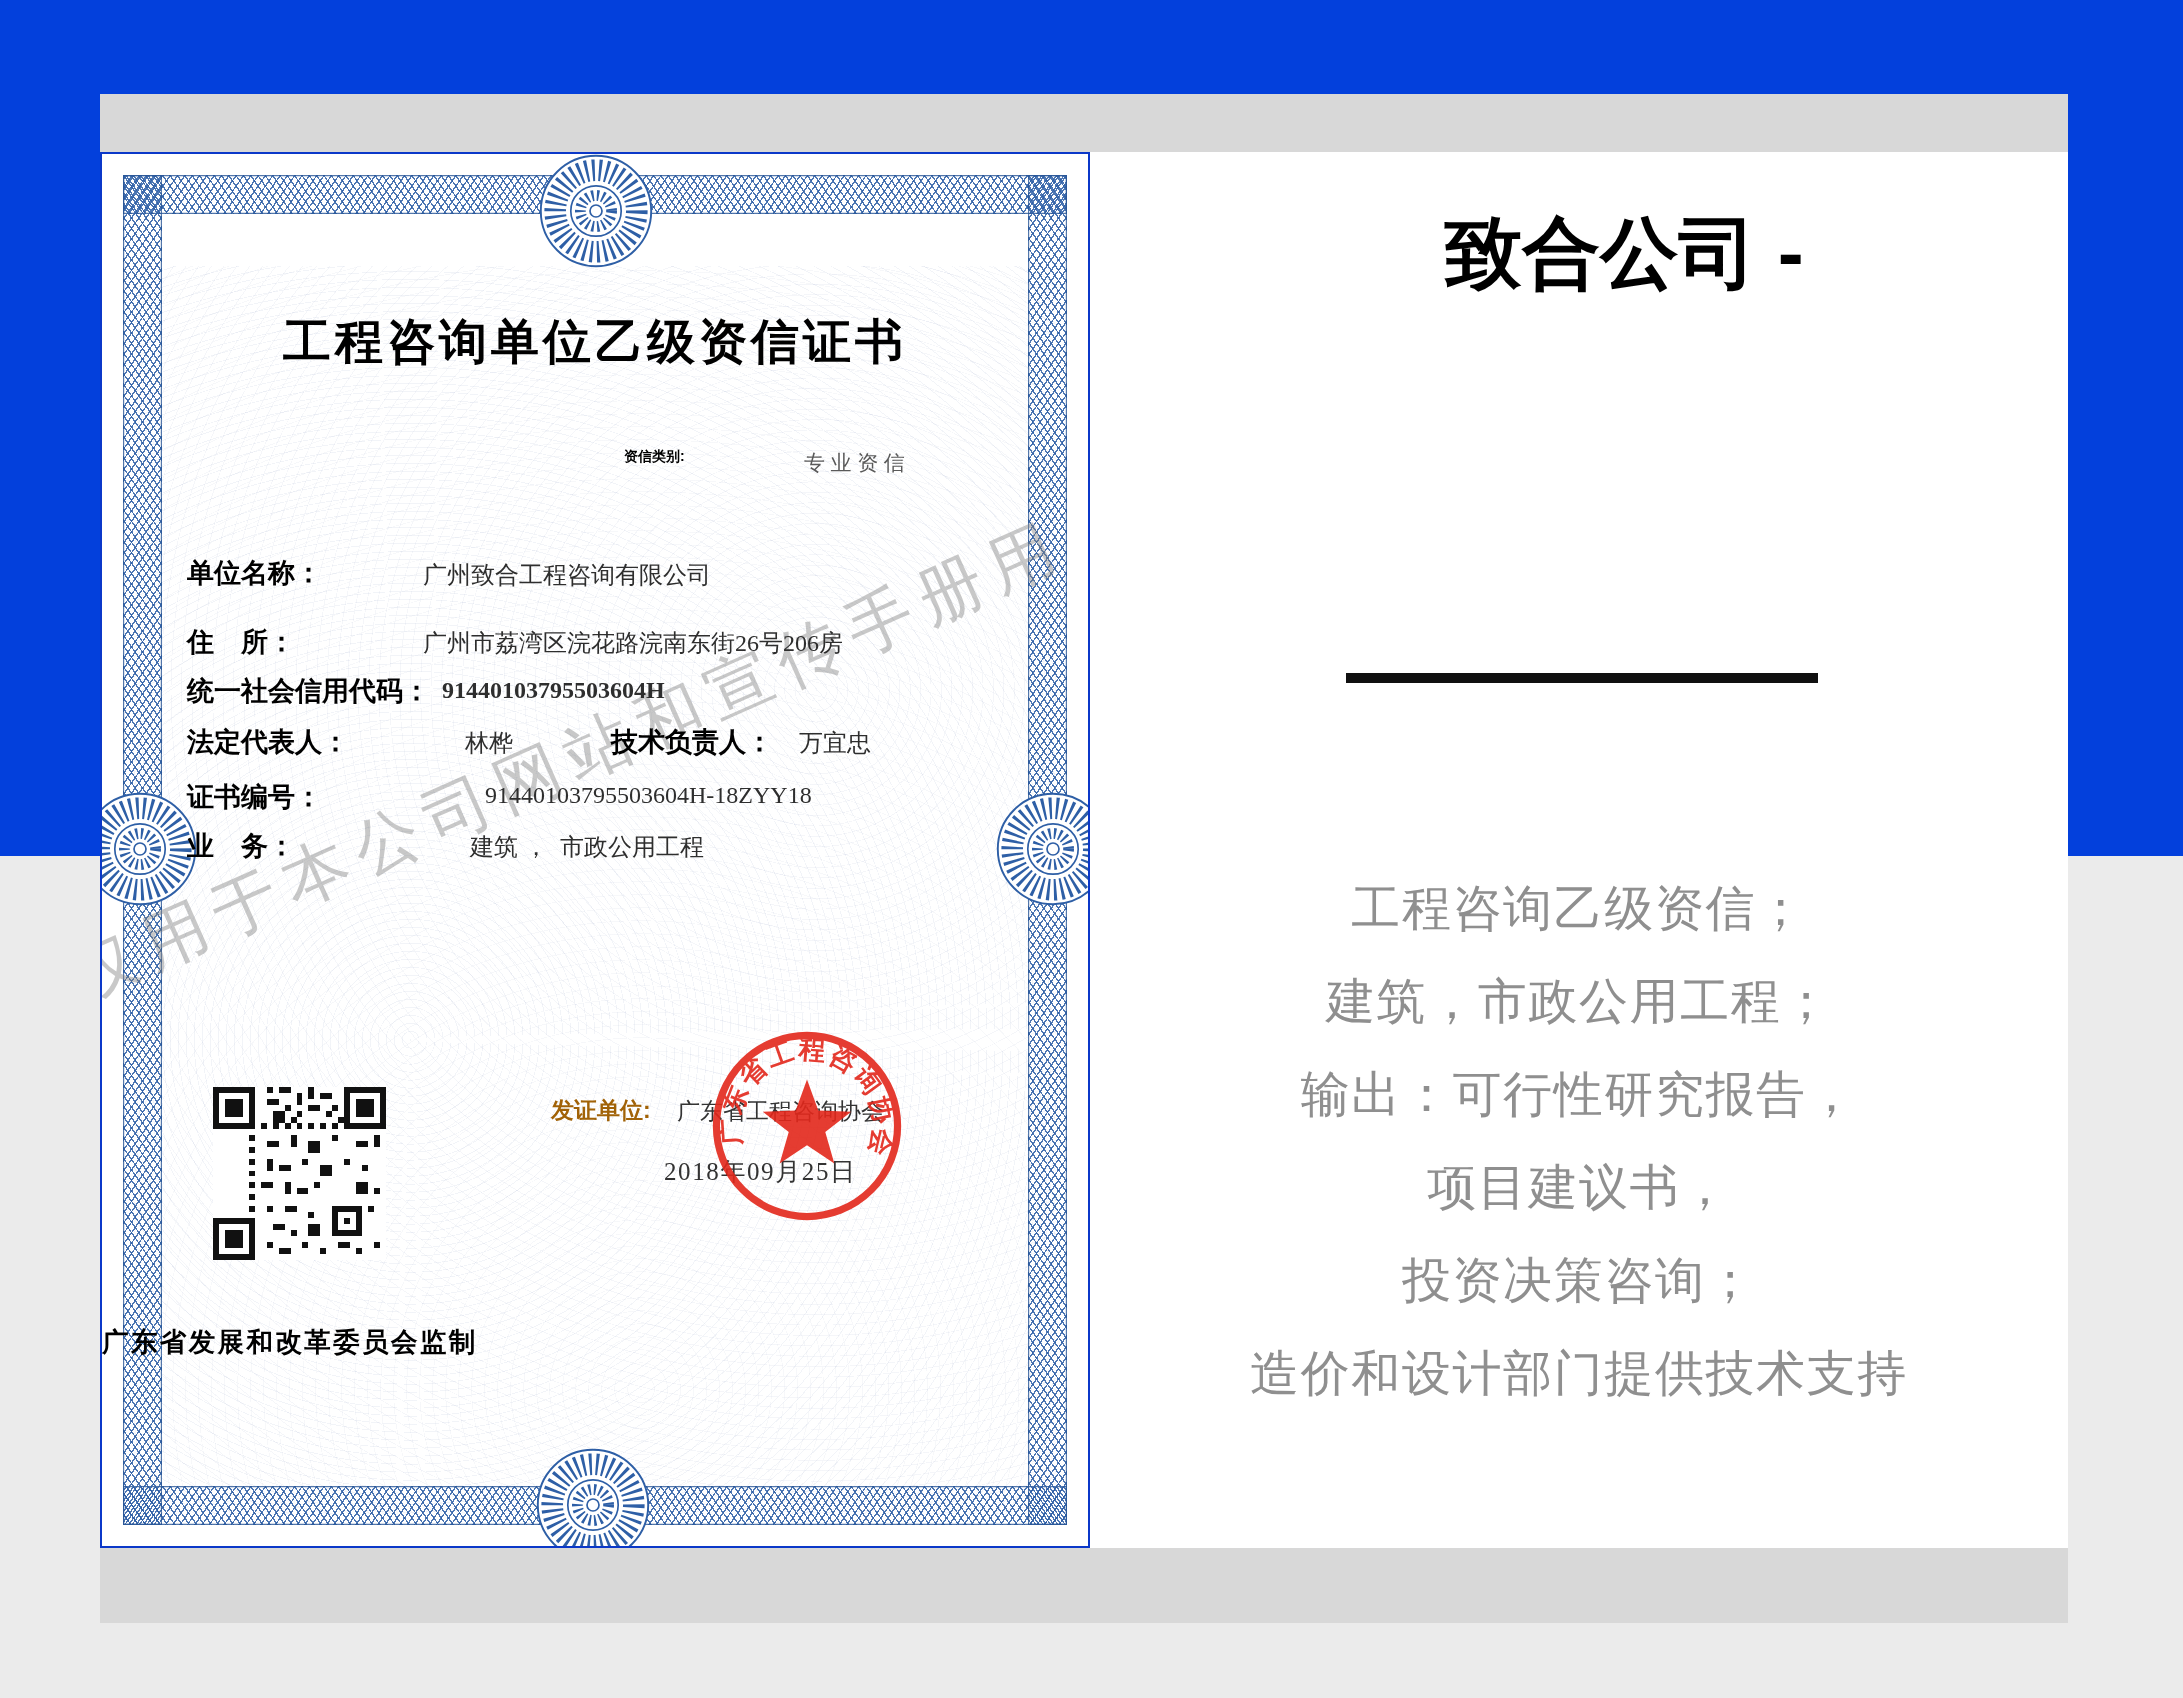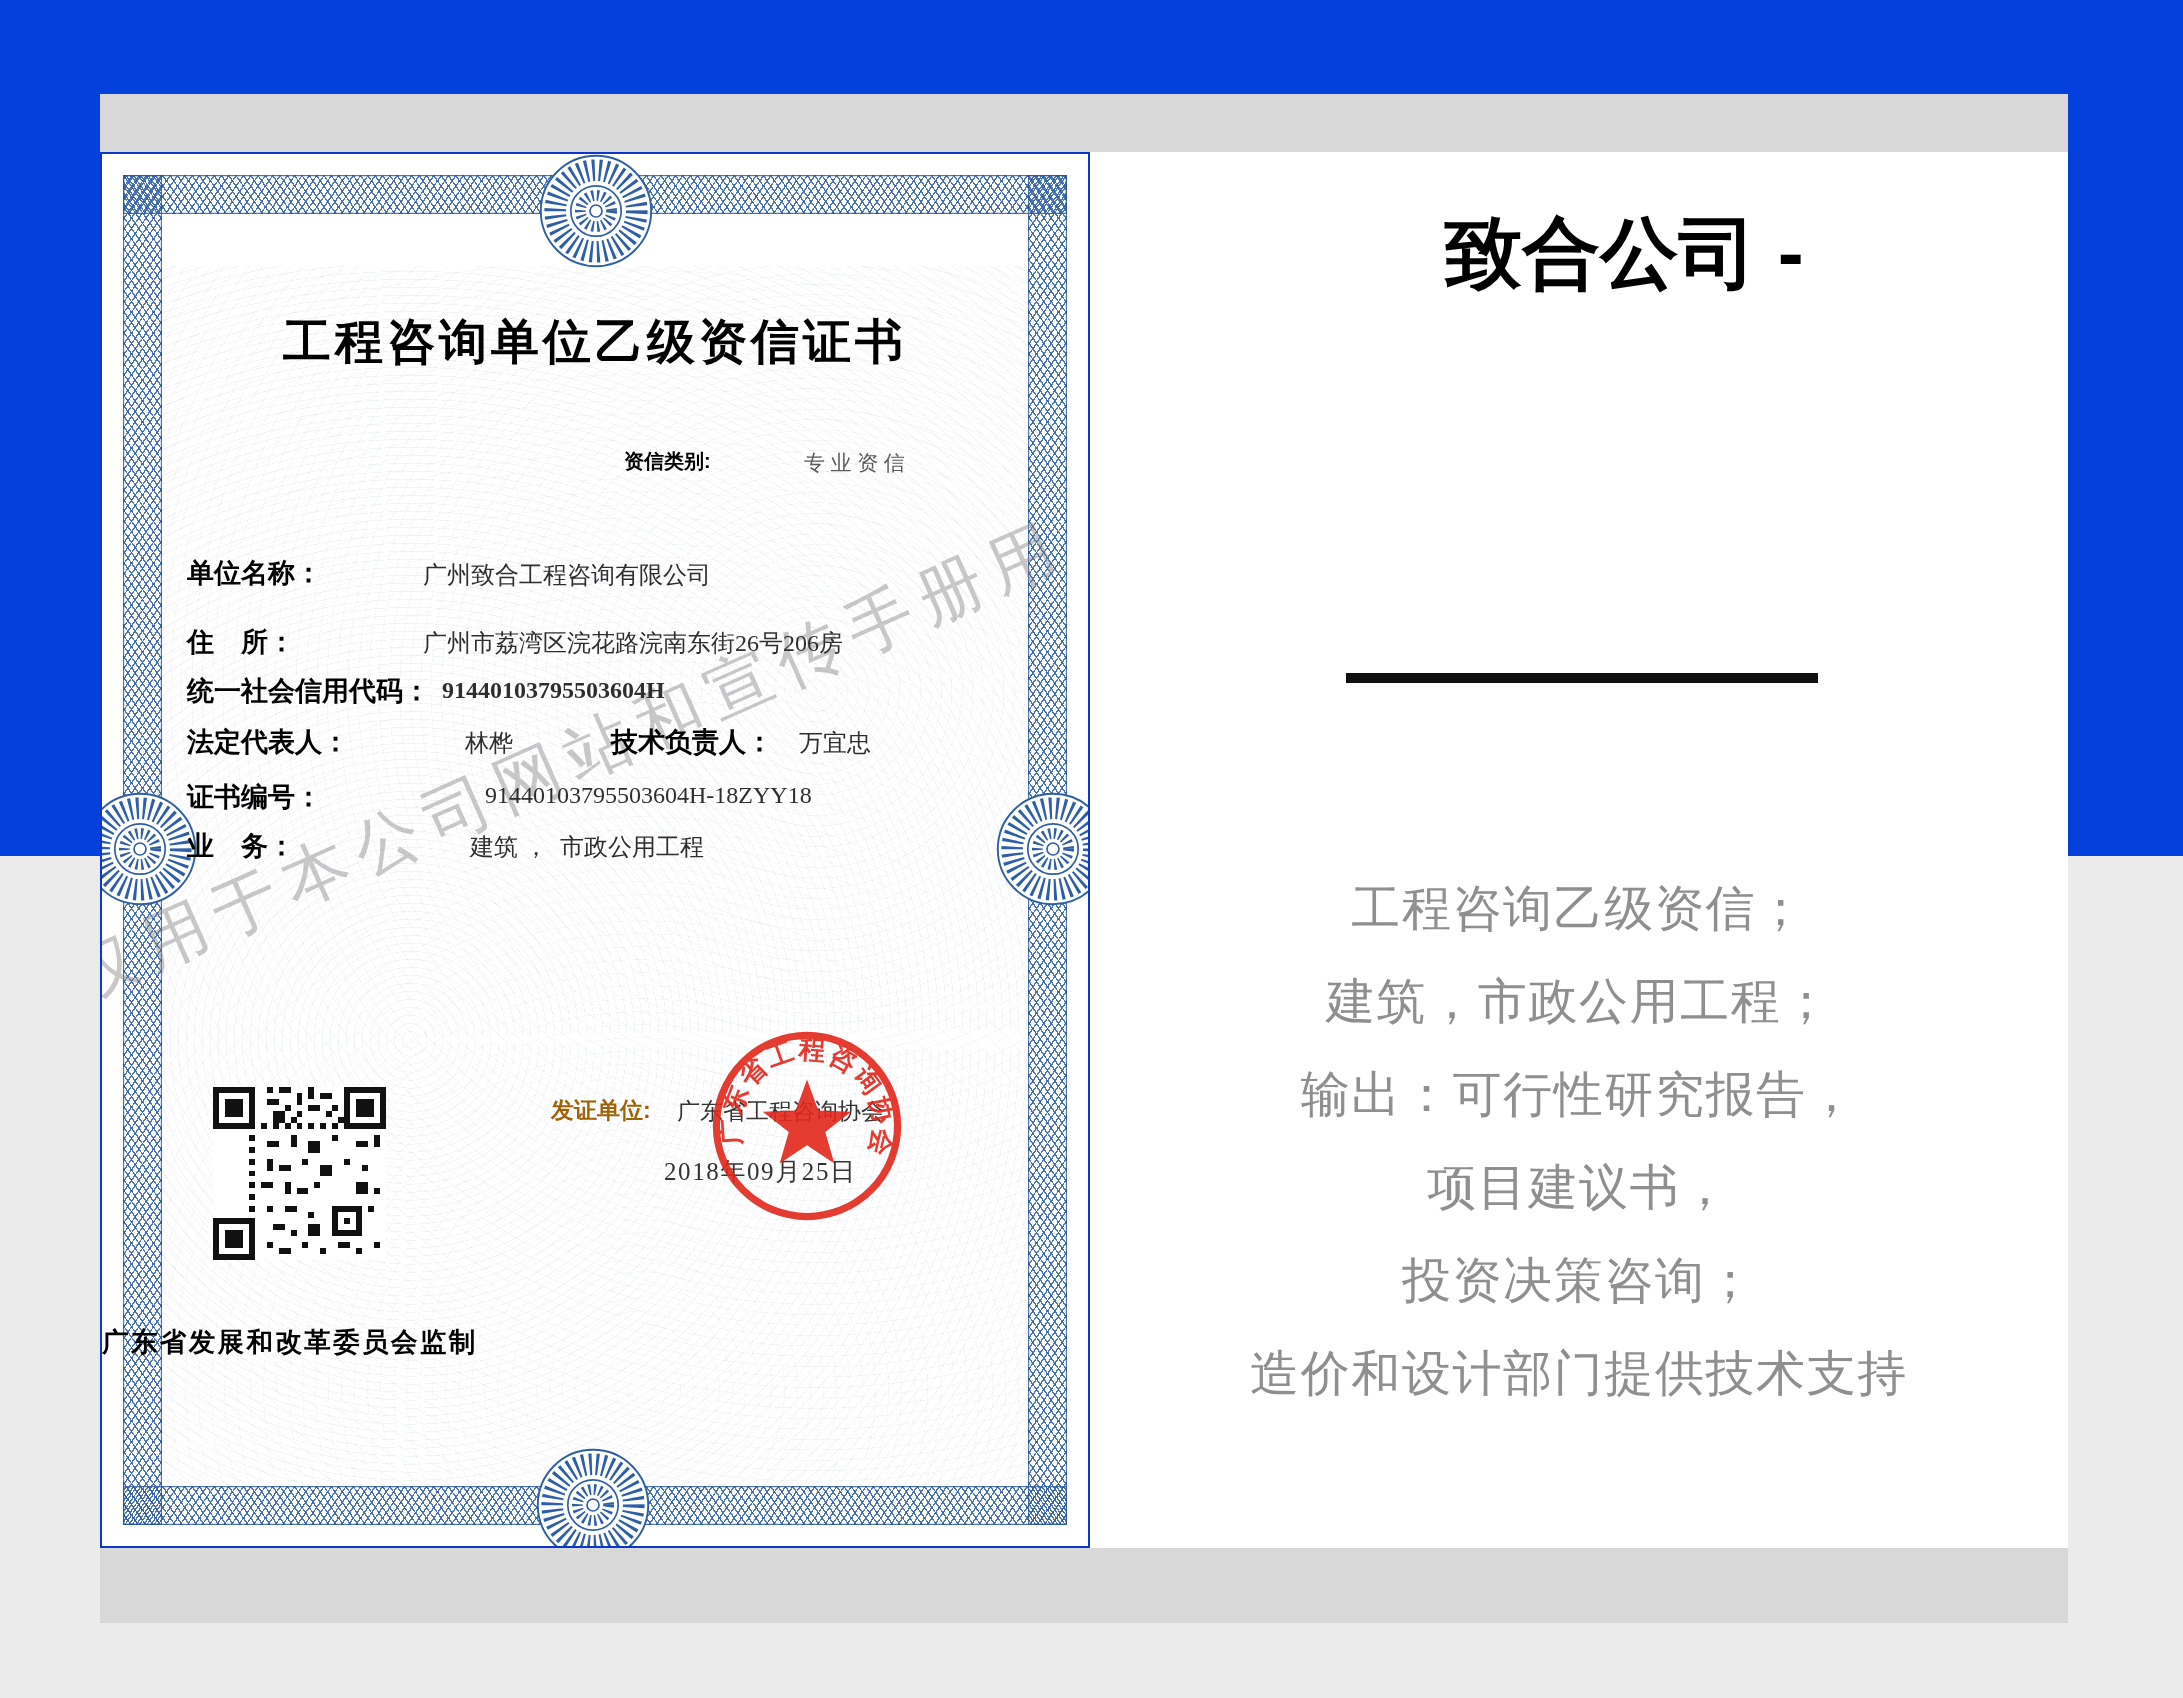--- a/index.html
+++ b/index.html
@@ -24,21 +24,21 @@
        repeating-linear-gradient(55deg, rgba(46,95,166,.85) 0 1.3px, transparent 1.3px 6px),
        repeating-linear-gradient(-55deg, rgba(46,95,166,.85) 0 1.3px, transparent 1.3px 6px);
        box-shadow:inset 0 0 0 1.2px rgba(40,85,150,.8);}
   .band-top{left:21px;top:21px;right:21px;height:39px;}
   .band-bottom{left:21px;bottom:21px;right:21px;height:39px;}
   .band-left{left:21px;top:21px;bottom:21px;width:39px;}
   .band-right{right:21px;top:21px;bottom:21px;width:39px;}
   .rosette{position:absolute;width:120px;height:120px;}
   .cert-title{left:0;top:156px;width:100%;text-align:center;font-size:48px;font-weight:bold;
       color:#000;letter-spacing:4px;font-family:"Liberation Serif",serif;}
-  .credit-label{left:522px;top:294px;font-size:20px;font-weight:bold;color:#000;}
+  .credit-label{left:522px;top:294px;font-size:14px;font-weight:bold;color:#000;}
   .credit-value{left:702px;top:295px;font-size:21px;font-family:"Liberation Serif",serif;
       color:#5a5a5a;letter-spacing:5.6px;}
   .f-label{position:absolute;font-size:27px;font-weight:bold;color:#000;white-space:pre;}
   .f-value{position:absolute;font-size:24px;font-family:"Liberation Serif",serif;color:#2e2e2e;white-space:pre;}
   .issuer-label{left:449px;top:941px;font-size:23px;font-weight:bold;color:#a16207;}
   .issuer-value{left:575px;top:942px;font-size:23px;font-family:"Liberation Serif",serif;color:#333;}
   .issue-date{left:562px;top:1001px;font-size:25px;font-family:"Liberation Serif",serif;
       color:#333;letter-spacing:1.6px;}
   .cert-footer{left:0;top:1170px;width:100%;font-size:26.5px;font-weight:bold;
       color:#000;letter-spacing:2.4px;}

